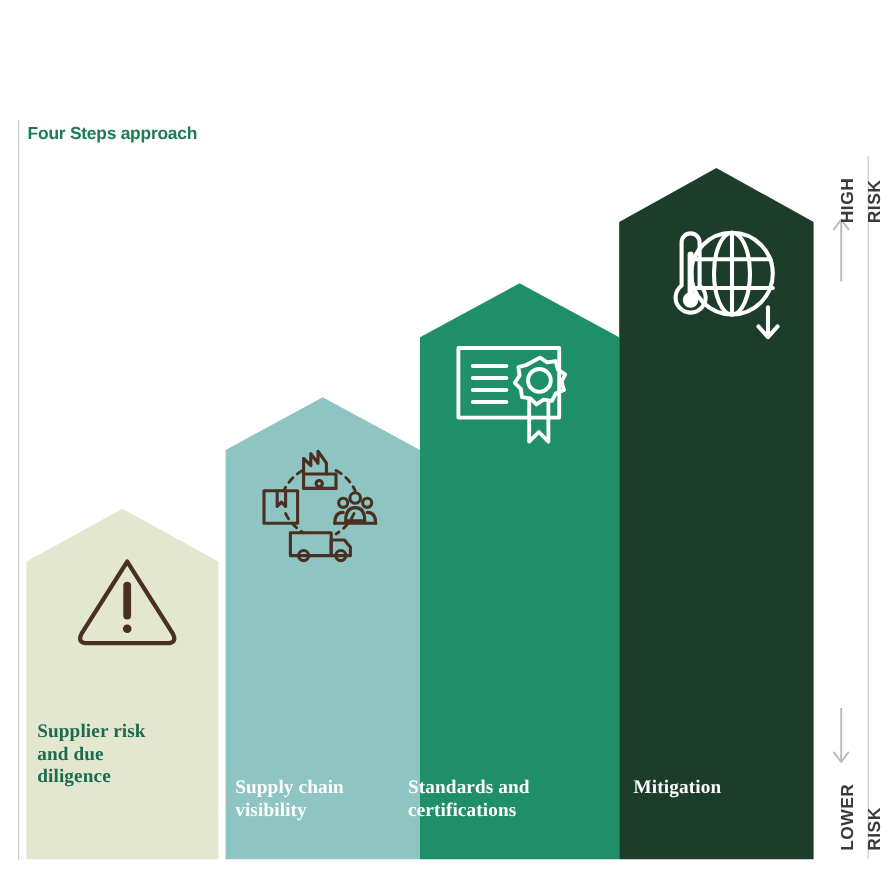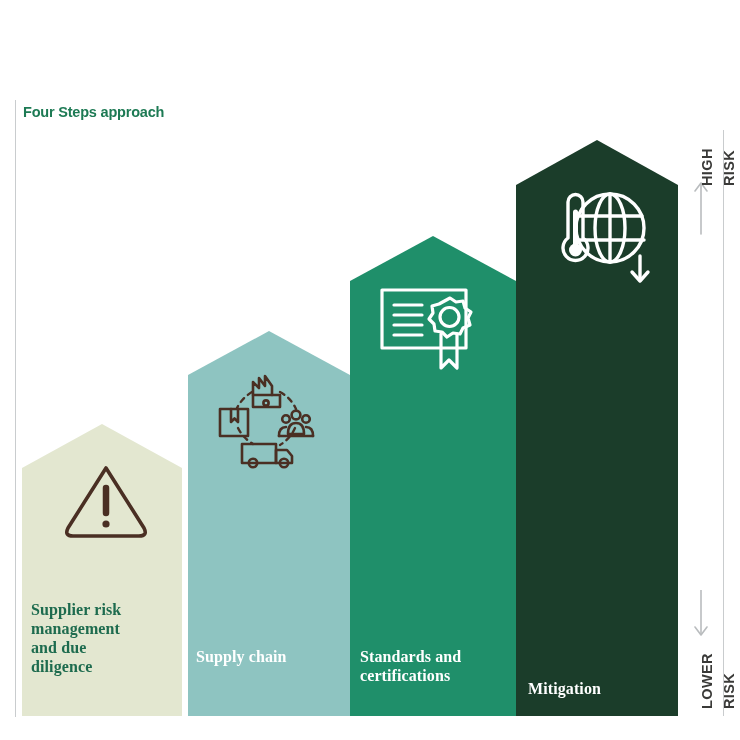--- a/index.html
+++ b/index.html
@@ -188,35 +188,35 @@
         <circle cx="31.5" cy="68" r="6.5" fill="#ffffff" stroke="none"></circle>
 
         <line x1="96" y1="74" x2="96" y2="98"></line>
         <path d="M88 90 L96 99 L104 90"></path>
       </g>
     </svg>
   </div>
 
   <div class="bar-label dark" style="left:31px; top:601px;">
     <div>Supplier risk</div>
-    <div>management</div>
     <div>and due</div>
     <div>diligence</div>
   </div>
 
   <div class="bar-label light" style="left:196px; top:648px;">
     <div>Supply chain</div>
-  </div>
-
-  <div class="bar-label light" style="left:360px; top:648px;">
+    <div>visibility</div>
+  </div>
+
+  <div class="bar-label light" style="left:340px; top:648px;">
     <div>Standards and</div>
     <div>certifications</div>
   </div>
 
-  <div class="bar-label light" style="left:528px; top:648px;margin-top:32px;">
+  <div class="bar-label light" style="left:528px; top:648px;">
     <div>Mitigation</div>
   </div>
 
   <div class="axis-rule"></div>
 
   <div class="axis-arrow" style="top:180px;">
     <svg width="22" height="56" viewBox="0 0 22 56">
       <g fill="none" stroke="#b9bcbe" stroke-width="1.6" stroke-linecap="round" stroke-linejoin="round">
         <line x1="11" y1="54" x2="11" y2="4"></line>
         <path d="M5 11 L11 3 L17 11"></path>

